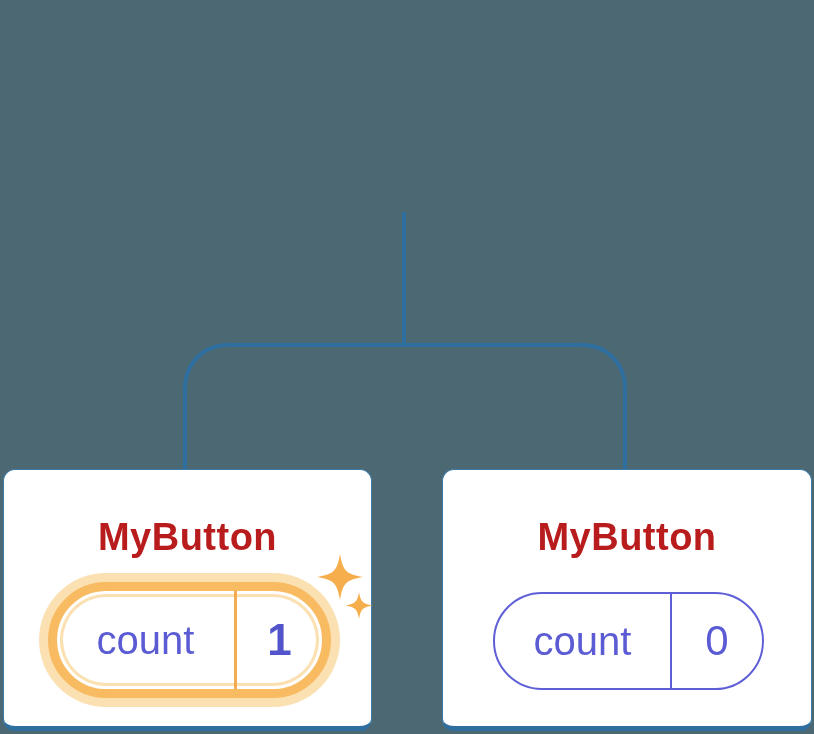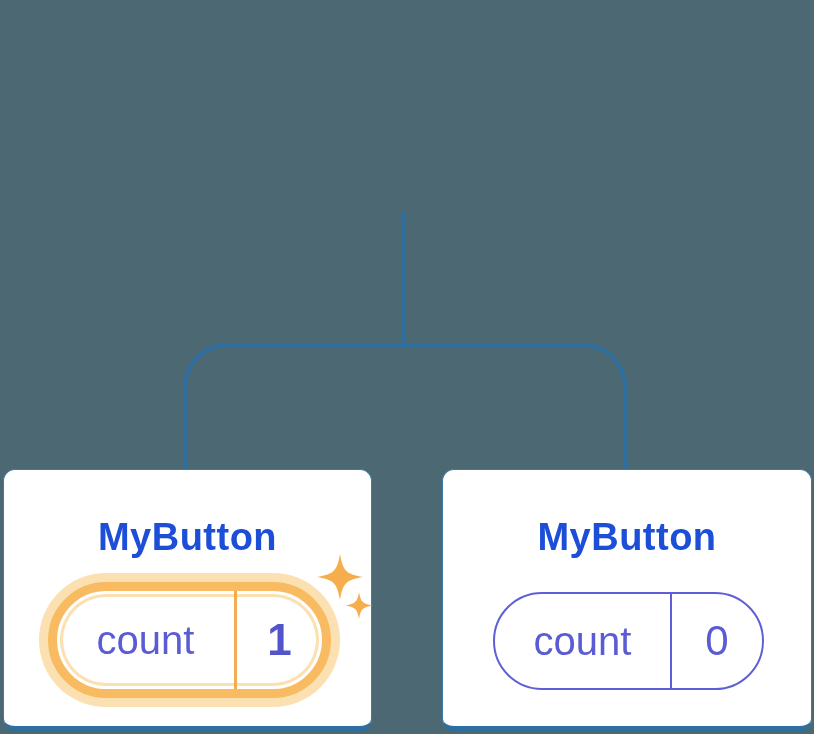--- a/index.html
+++ b/index.html
@@ -19,21 +19,21 @@
   .node-title{color:#35719F;font-weight:700;font-size:40px;letter-spacing:.5px;}
   .stem{position:absolute;left:402px;top:212px;width:4px;height:133px;background:#2F6F9F;}
   .bracket{
     position:absolute;left:183px;top:343px;width:444px;height:126px;
     border-top:4px solid #2F6F9F;border-left:4px solid #2F6F9F;border-right:4px solid #2F6F9F;
     border-radius:44px 44px 0 0;box-sizing:border-box;
   }
   .card-child{top:469px;width:369px;height:262px;}
   .card-left{left:3px;}
   .card-right{left:442px;width:370px;}
-  .child-title{position:absolute;left:0;top:46px;width:100%;text-align:center;color:#1d4ed8;font-weight:700;font-size:38px;letter-spacing:.5px;}
+  .child-title{position:absolute;left:0;top:46px;width:100%;text-align:center;color:#b91c1c;font-weight:700;font-size:38px;letter-spacing:.5px;}
   .pill{
     position:absolute;display:flex;align-items:stretch;box-sizing:border-box;
   }
   .pill-highlight{
     left:44px;top:112px;width:283px;height:116px;
     border:9px solid #F8BB61;border-radius:60px;
     box-shadow:0 0 0 9px #FBE0B2, inset 0 0 0 3px #ffffff, inset 0 0 0 6px #FBE0B2;
     background:#ffffff;
   }
   .pill-normal{

